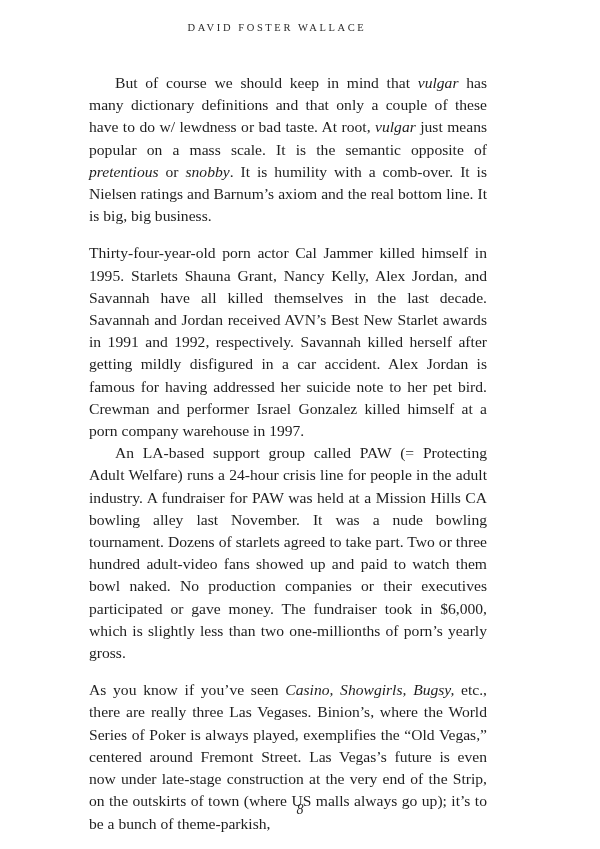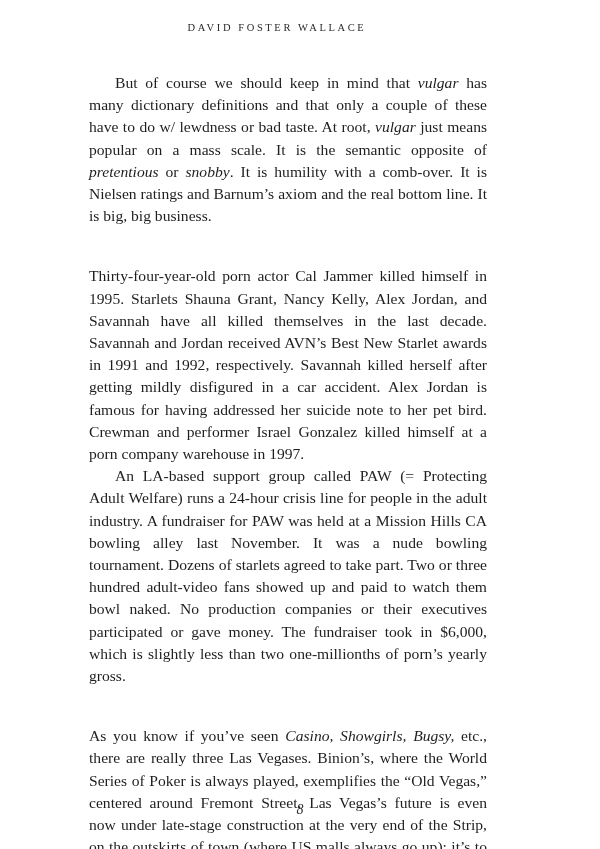--- a/index.html
+++ b/index.html
@@ -10,21 +10,21 @@
     font-size: 10.5px; letter-spacing: 2.6px; color: #2a2a2a;
   }
   .body-text {
     position: absolute; top: 72px; left: 89px; width: 398px;
     font-family: "Liberation Serif", "DejaVu Serif", serif;
     font-size: 15.6px; line-height: 22.2px; color: #1e1e1e;
     text-align: justify; hyphens: manual;
   }
   .body-text p { margin: 0; }
   .body-text p.indent { text-indent: 26px; }
-  .body-text p.section-start { margin-top: 38px; }
+  .body-text p.section-start { margin-top: 15px; }
   .body-text em { font-style: italic; }
   .folio {
     position: absolute; top: 802px; left: 0; width: 600px; text-align: center;
     font-family: "Liberation Serif", "DejaVu Serif", serif;
     font-style: italic; font-size: 14px; color: #2a2a2a;
   }
 </style>
 </head>
 <body>
 

